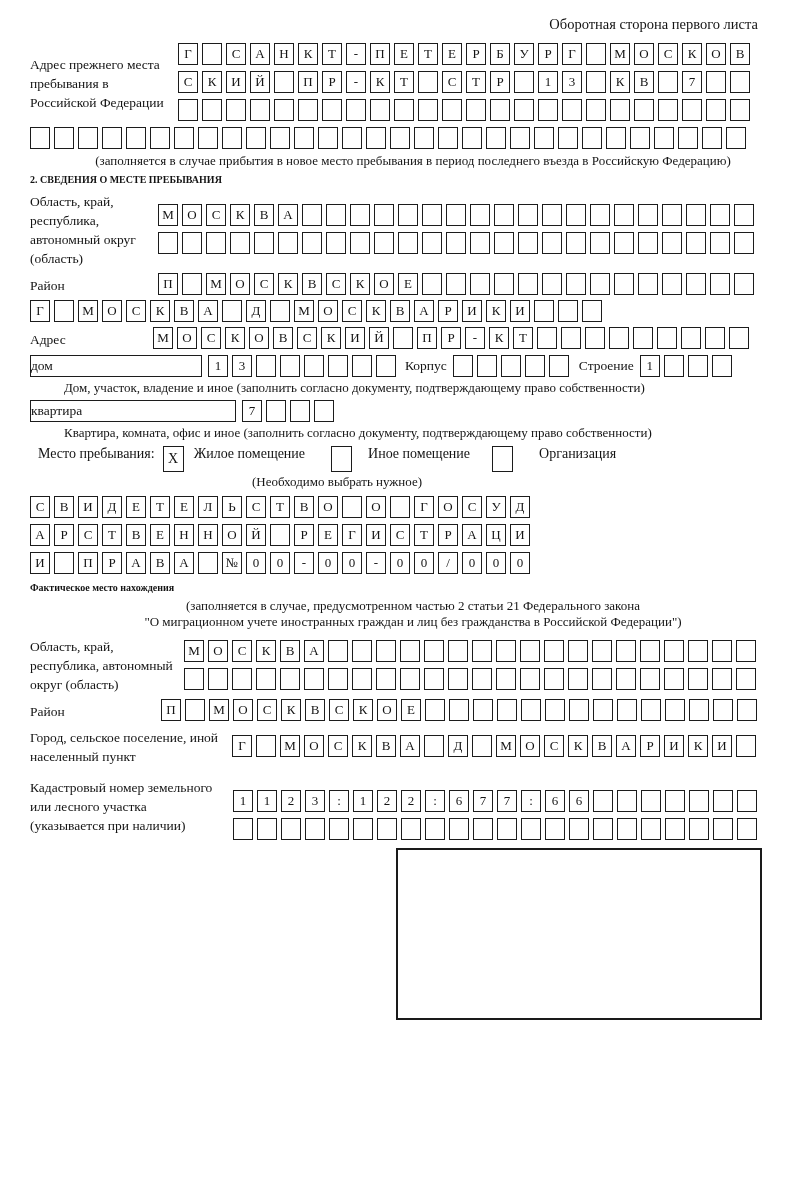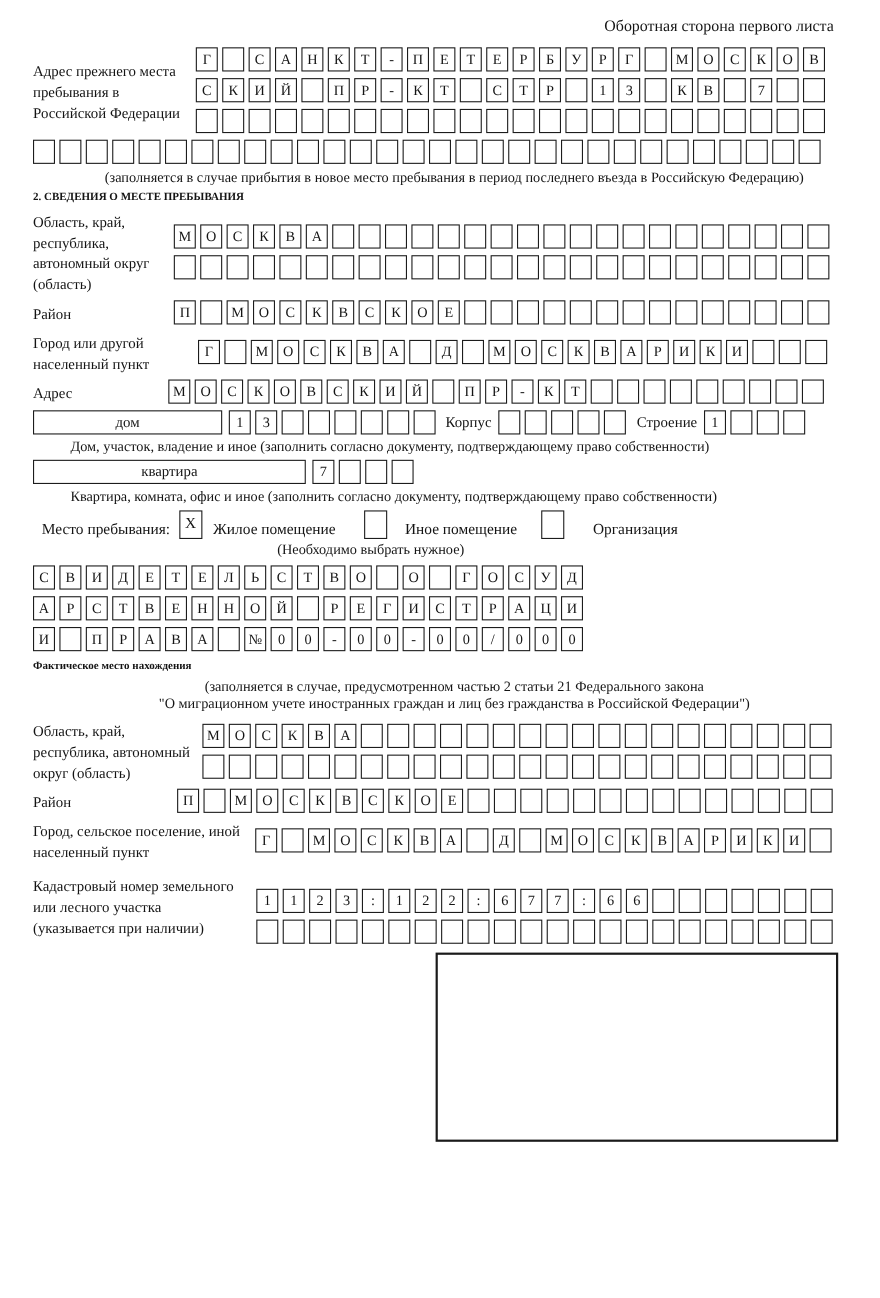--- a/index.html
+++ b/index.html
@@ -26,27 +26,27 @@
   .sec-title { text-align:left; font-weight:bold; font-size:10px; margin:5px 0 5px 0; }
 
   
   .w148{width:148px;} .w128{width:128px;} .w150{width:150px;} .w123{width:123px;}
   .w225{width:225px;} .w154{width:154px;} .w131{width:131px;} .w202{width:202px;} .w203{width:203px;}
   .flabel.pad { padding-right:10px; }
 
   .mt3{margin-top:3px;} .mt4{margin-top:4px;} .mt5{margin-top:5px;} .mt6{margin-top:6px;} .mt8{margin-top:8px;}
 
   .widebox {
-    flex:none; height:22px; border:1.5px solid #1c1c1c; text-align:center;
+    flex:none; height:22px; border:1.5px solid #1c1c1c; 
     font-size:13.5px; line-height:19px; background:#fff;
   }
   .house-row, .apt-row { display:flex; align-items:flex-start; }
   .inline-lbl { font-size:13.5px; line-height:22px; flex:none; }
 
-  .staytype { display:flex; align-items:flex-end; font-size:14px; }
+  .staytype { display:flex; align-items:flex-start; font-size:14px; }
   .checkbox {
     flex:none; width:21px; height:26px; border:1.5px solid #1c1c1c;
     text-align:center; font-size:14px; line-height:23px; background:#fff;
   }
 
   .stamp-box { width:366px; height:172px; border:2px solid #1a1a1a; margin-left:366px; background:#fff; }
   .stamp-caption { width:392px; margin-left:352px; text-align:center; font-size:13.5px; line-height:17px; margin-top:5px; }
 </style>
 </head>
 <body>
@@ -259,21 +259,20 @@
         <span class="cell"></span>
         <span class="cell"></span>
         <span class="cell"></span>
         <span class="cell"></span>
         <span class="cell"></span>
         <span class="cell"></span>
       </div>
   </div>
 
   <div class="form-row mt5">
-    <div class="flabel pad w150">Город или другой населенный пункт</div>
     <div class="boxrow">
         <span class="cell">Г</span>
         <span class="cell"></span>
         <span class="cell">М</span>
         <span class="cell">О</span>
         <span class="cell">С</span>
         <span class="cell">К</span>
         <span class="cell">В</span>
         <span class="cell">А</span>
         <span class="cell"></span>
@@ -350,21 +349,21 @@
     <div class="boxrow">
         <span class="cell">1</span>
         <span class="cell"></span>
         <span class="cell"></span>
         <span class="cell"></span>
       </div>
   </div>
   <div class="caption mt3" style="padding-left:8px;">Дом, участок, владение и иное (заполнить согласно документу, подтверждающему право собственности)</div>
 
   <div class="apt-row mt4">
-    <div class="widebox" style="width:248px;">квартира</div>
+    <div class="widebox" style="width:206px;">квартира</div>
     <div class="boxrow" style="margin-left:6px;">
         <span class="cell">7</span>
         <span class="cell"></span>
         <span class="cell"></span>
         <span class="cell"></span>
       </div>
   </div>
   <div class="caption mt3" style="padding-left:8px;">Квартира, комната, офис и иное (заполнить согласно документу, подтверждающему право собственности)</div>
 
   <div class="staytype mt5">

